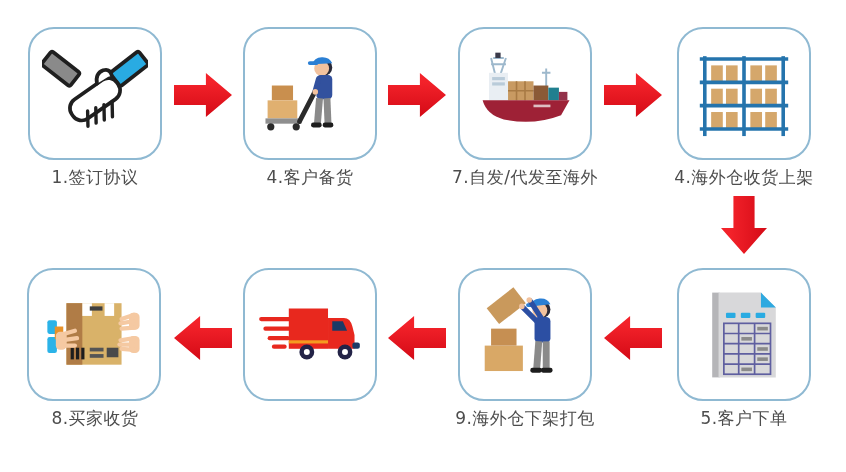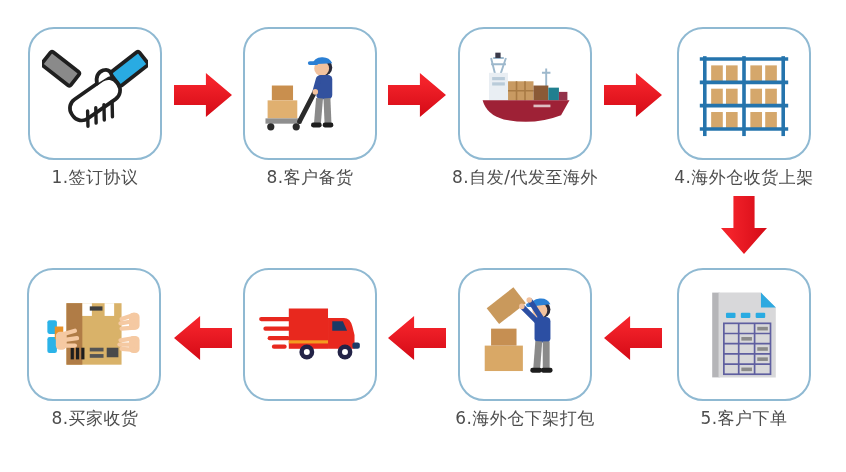--- a/index.html
+++ b/index.html
@@ -70,42 +70,42 @@
       <rect x="48" y="19" width="10" height="3.6" rx="1.8" fill="#2b7fd4"></rect>
       <rect x="56" y="32" width="15" height="23" rx="4" fill="#32519e"></rect>
       <path d="M58 36 L55 47" stroke="#32519e" stroke-width="5" stroke-linecap="round"></path>
       <circle cx="55" cy="48" r="2.6" fill="#f2c29e"></circle>
       <path d="M59 54 L57 78" stroke="#8a8a8a" stroke-width="6.5"></path>
       <path d="M66 54 L67 78" stroke="#8a8a8a" stroke-width="6.5"></path>
       <rect x="51" y="77" width="10" height="4.5" rx="2" fill="#1d1d1d"></rect>
       <rect x="62" y="77" width="10" height="4.5" rx="2" fill="#1d1d1d"></rect>
     </svg>
   </div>
-  <div class="step-label" style="left:200px;top:166px;">8.客户备货</div>
+  <div class="step-label" style="left:200px;top:166px;">4.客户备货</div>
 
   <div class="arrow-right" style="left:388px;top:73px;"></div>
 
   <div class="step-box" style="left:458px;top:27px;">
     <svg viewBox="0 0 100 100">
       <path d="M24 40 L18 16 M24 40 L32 16 M18 22 L32 22 M20 16 L30 16" stroke="#9db8cc" stroke-width="1.8" fill="none"></path>
       <rect x="22" y="11" width="5" height="5" fill="#3a3a4a"></rect>
       <path d="M70 44 L70 26 M66 30 L74 30" stroke="#9db8cc" stroke-width="1.8" fill="none"></path>
       <rect x="16" y="30" width="18" height="26" fill="#e9eef3"></rect>
       <rect x="19" y="34" width="12" height="3" fill="#b9cbd9"></rect>
       <rect x="19" y="39" width="12" height="3" fill="#b9cbd9"></rect>
       <rect x="34" y="38" width="24" height="18" fill="#c89a62"></rect>
       <path d="M42 38 V56 M50 38 V56 M34 47 H58" stroke="#a87a44" stroke-width="1.5" fill="none"></path>
       <rect x="58" y="42" width="14" height="14" fill="#8a5a36"></rect>
       <rect x="72" y="44" width="10" height="12" fill="#207f8f"></rect>
       <rect x="82" y="48" width="8" height="8" fill="#93324a"></rect>
       <path d="M10 56 L92 56 L84 70 Q58 80 30 74 Q14 70 10 56 Z" fill="#9e2136"></path>
       <rect x="58" y="60" width="16" height="2.5" fill="#e9d9dc" opacity="0.85"></rect>
     </svg>
   </div>
-  <div class="step-label" style="left:415px;top:166px;">8.自发/代发至海外</div>
+  <div class="step-label" style="left:415px;top:166px;">7.自发/代发至海外</div>
 
   <div class="arrow-right" style="left:604px;top:73px;"></div>
 
   <div class="step-box" style="left:677px;top:27px;">
     <svg viewBox="0 0 100 100">
       <g fill="#d5a76b">
         <rect x="19" y="23" width="11" height="15"></rect>
           <rect x="33" y="23" width="11" height="15"></rect>
         <rect x="56" y="23" width="11" height="15"></rect>
           <rect x="70" y="23" width="11" height="15"></rect>
@@ -178,21 +178,21 @@
       <path d="M66 35 L55 18" stroke="#2c4fa3" stroke-width="5" stroke-linecap="round"></path>
       <circle cx="47" cy="23" r="2.6" fill="#f2c29e"></circle>
       <circle cx="54" cy="17" r="2.6" fill="#f2c29e"></circle>
       <rect x="59" y="33" width="15" height="24" rx="4" fill="#2c4fa3"></rect>
       <path d="M63 56 L61 82" stroke="#8a8a8a" stroke-width="6.5"></path>
       <path d="M70 56 L70 82" stroke="#8a8a8a" stroke-width="6.5"></path>
       <rect x="55" y="81" width="11" height="4.5" rx="2" fill="#1d1d1d"></rect>
       <rect x="65" y="81" width="11" height="4.5" rx="2" fill="#1d1d1d"></rect>
     </svg>
   </div>
-  <div class="step-label" style="left:415px;top:407px;">6.海外仓下架打包</div>
+  <div class="step-label" style="left:415px;top:407px;">9.海外仓下架打包</div>
 
   <div class="arrow-left" style="left:388px;top:316px;"></div>
 
   <div class="step-box" style="left:243px;top:268px;">
     <svg viewBox="0 0 100 100">
       <g fill="#e8281e">
         <rect x="2" y="33" width="34" height="4" rx="2"></rect>
         <rect x="6" y="42" width="27" height="4" rx="2"></rect>
         <rect x="10" y="51" width="21" height="4" rx="2"></rect>
         <rect x="14" y="59" width="14" height="4" rx="2"></rect>

